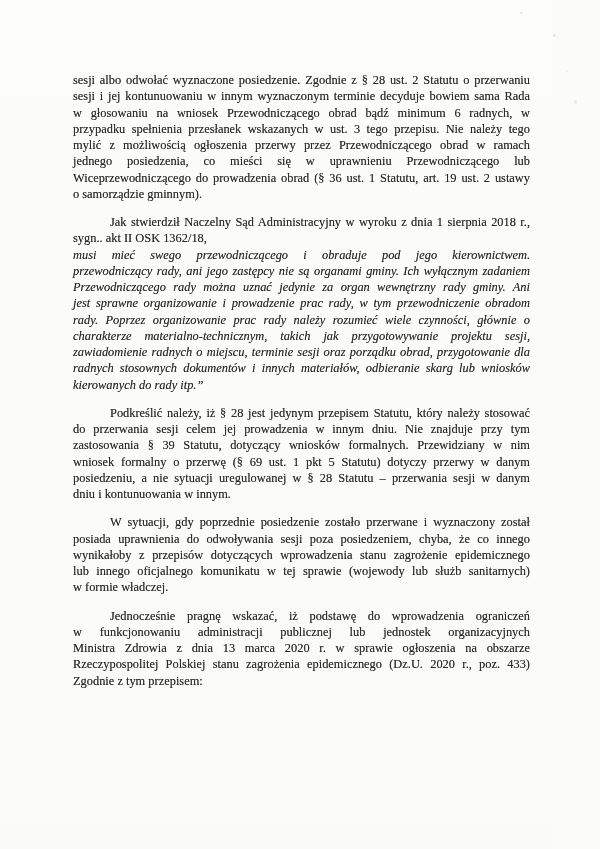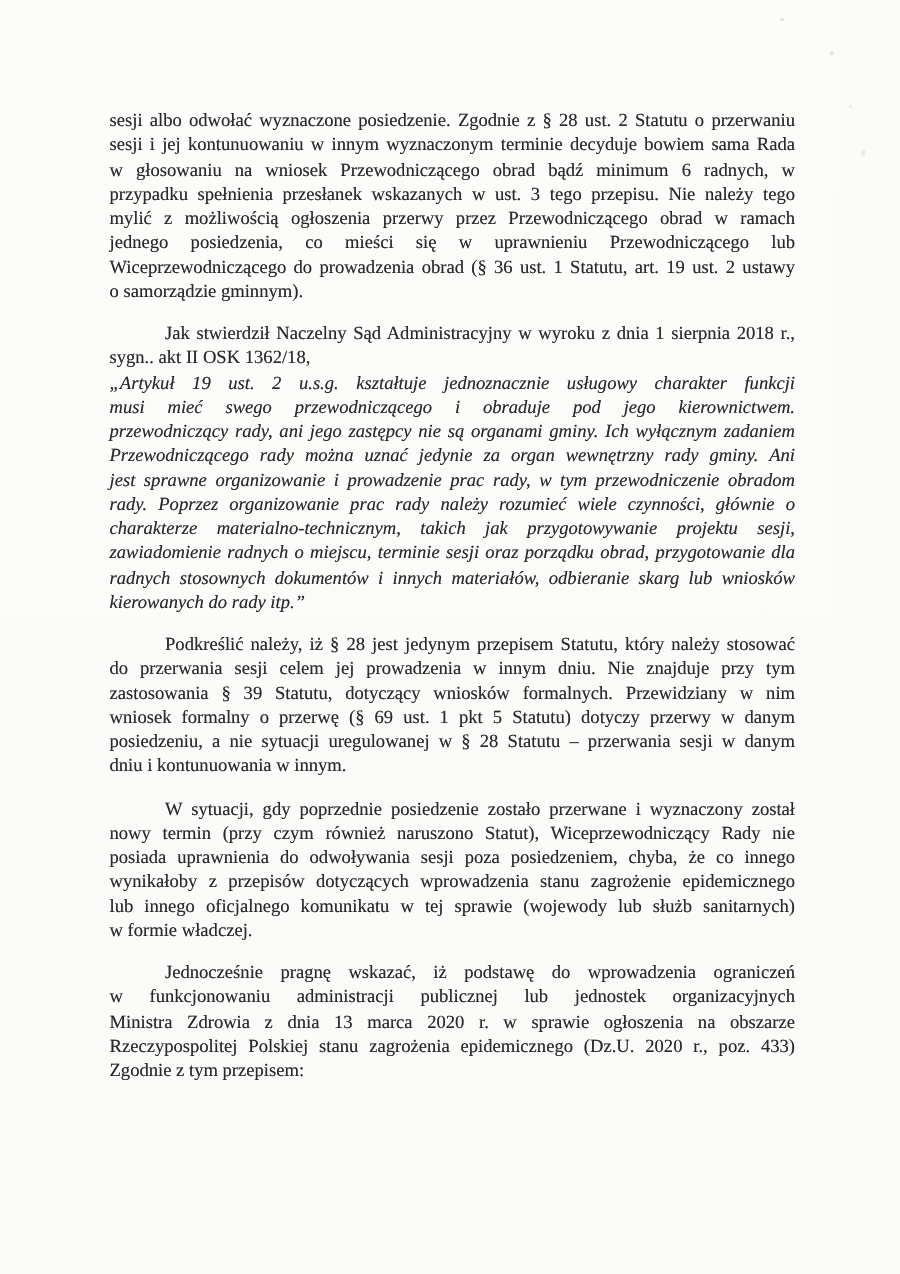--- a/index.html
+++ b/index.html
@@ -61,42 +61,40 @@
         <div class="line">mylić z możliwością ogłoszenia przerwy przez Przewodniczącego obrad w ramach</div>
         <div class="line">jednego posiedzenia, co mieści się w uprawnieniu Przewodniczącego lub</div>
         <div class="line">Wiceprzewodniczącego do prowadzenia obrad (§ 36 ust. 1 Statutu, art. 19 ust. 2 ustawy</div>
         <div class="line last">o samorządzie gminnym).</div>
       </div>
       <div class="para body gap-normal">
         <div class="line indent">Jak stwierdził Naczelny Sąd Administracyjny w wyroku z dnia 1 sierpnia 2018 r.,</div>
         <div class="line last">sygn.. akt II OSK 1362/18,</div>
       </div>
       <div class="para quote gap-none">
-        <div class="line">„Artykuł 19 ust. 2 u.s.g. kształtuje jednoznacznie usługowy charakter funkcji</div>
         <div class="line">musi mieć swego przewodniczącego i obraduje pod jego kierownictwem.</div>
         <div class="line">przewodniczący rady, ani jego zastępcy nie są organami gminy. Ich wyłącznym zadaniem</div>
         <div class="line">Przewodniczącego rady można uznać jedynie za organ wewnętrzny rady gminy. Ani</div>
         <div class="line">jest sprawne organizowanie i prowadzenie prac rady, w tym przewodniczenie obradom</div>
         <div class="line">rady. Poprzez organizowanie prac rady należy rozumieć wiele czynności, głównie o</div>
         <div class="line">charakterze materialno-technicznym, takich jak przygotowywanie projektu sesji,</div>
         <div class="line">zawiadomienie radnych o miejscu, terminie sesji oraz porządku obrad, przygotowanie dla</div>
         <div class="line">radnych stosownych dokumentów i innych materiałów, odbieranie skarg lub wniosków</div>
         <div class="line last">kierowanych do rady itp.”</div>
       </div>
       <div class="para body gap-large">
         <div class="line indent">Podkreślić należy, iż § 28 jest jedynym przepisem Statutu, który należy stosować</div>
         <div class="line">do przerwania sesji celem jej prowadzenia w innym dniu. Nie znajduje przy tym</div>
         <div class="line">zastosowania § 39 Statutu, dotyczący wniosków formalnych. Przewidziany w nim</div>
         <div class="line">wniosek formalny o przerwę (§ 69 ust. 1 pkt 5 Statutu) dotyczy przerwy w danym</div>
         <div class="line">posiedzeniu, a nie sytuacji uregulowanej w § 28 Statutu – przerwania sesji w danym</div>
         <div class="line last">dniu i kontunuowania w innym.</div>
       </div>
       <div class="para body gap-normal">
         <div class="line indent">W sytuacji, gdy poprzednie posiedzenie zostało przerwane i wyznaczony został</div>
-        <div class="line">nowy termin (przy czym również naruszono Statut), Wiceprzewodniczący Rady nie</div>
         <div class="line">posiada uprawnienia do odwoływania sesji poza posiedzeniem, chyba, że co innego</div>
         <div class="line">wynikałoby z przepisów dotyczących wprowadzenia stanu zagrożenie epidemicznego</div>
         <div class="line">lub innego oficjalnego komunikatu w tej sprawie (wojewody lub służb sanitarnych)</div>
         <div class="line last">w formie władczej.</div>
       </div>
       <div class="para body gap-normal">
         <div class="line indent">Jednocześnie pragnę wskazać, iż podstawę do wprowadzenia ograniczeń</div>
         <div class="line">w funkcjonowaniu administracji publicznej lub jednostek organizacyjnych</div>
         <div class="line">Ministra Zdrowia z dnia 13 marca 2020 r. w sprawie ogłoszenia na obszarze</div>
         <div class="line">Rzeczypospolitej Polskiej stanu zagrożenia epidemicznego (Dz.U. 2020 r., poz. 433)</div>

